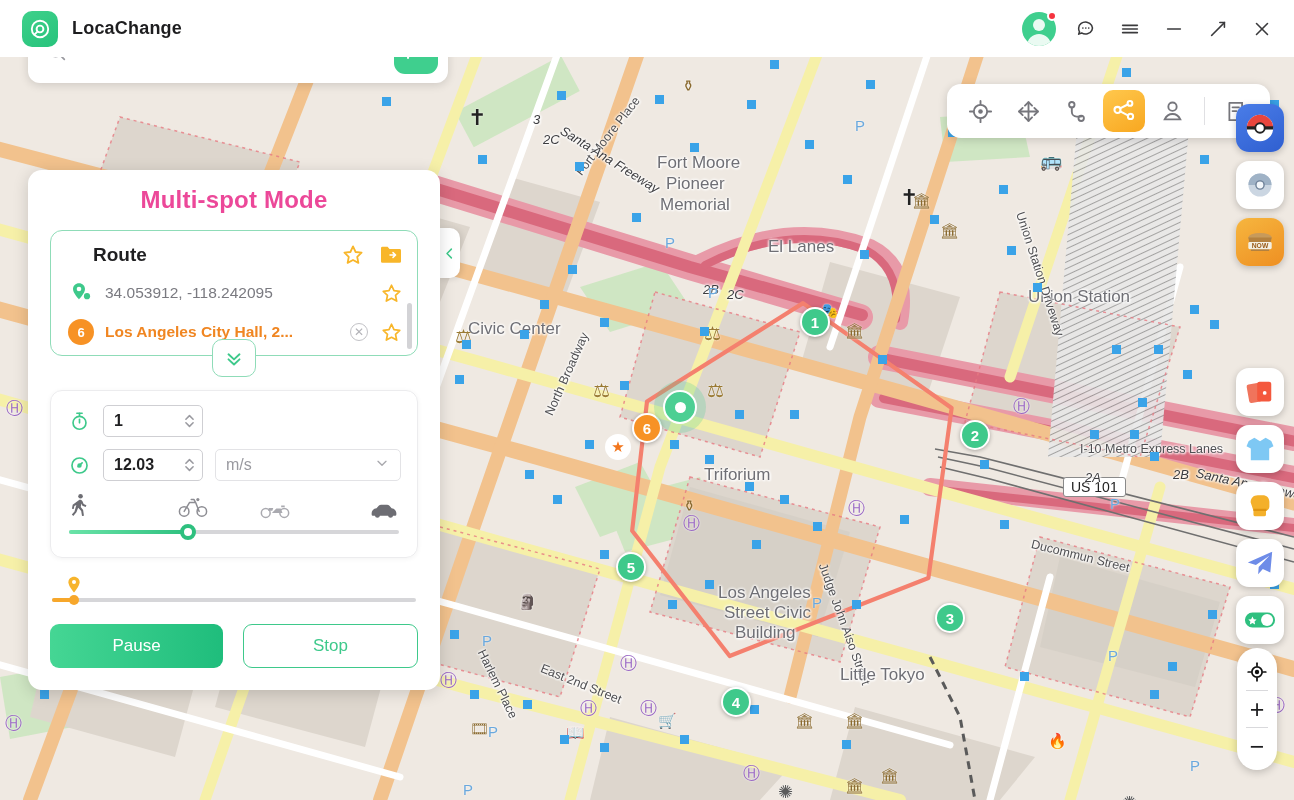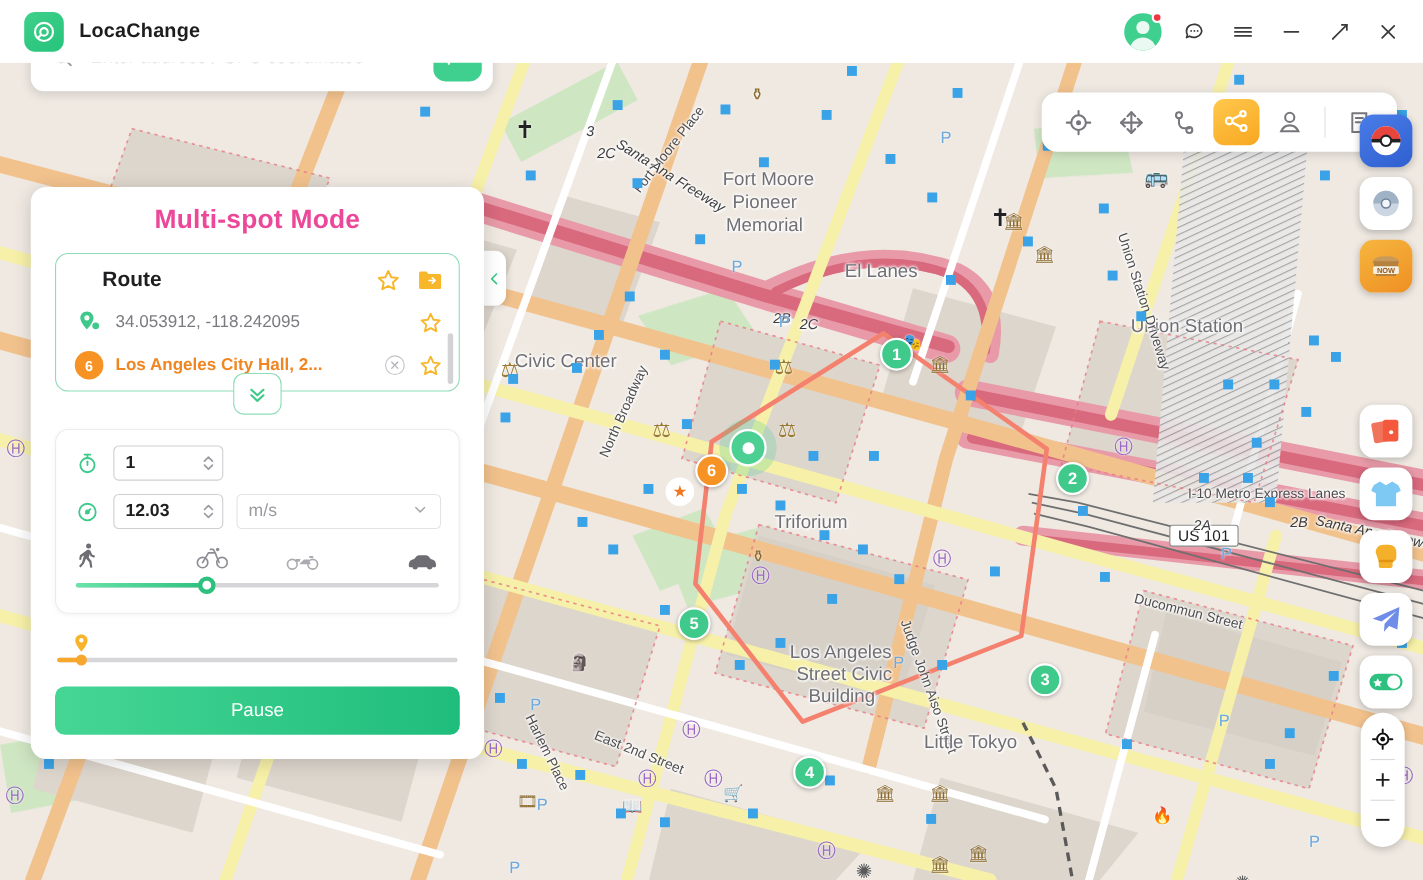--- a/index.html
+++ b/index.html
@@ -830,20 +830,21 @@
           <path d="M8 .8c3.1 0 5.6 2.4 5.6 5.4C13.6 10 8 16.4 8 16.4S2.4 10 2.4 6.2C2.4 3.2 4.9.8 8 .8z"></path>
           <circle cx="8" cy="6" r="2" fill="#fff"></circle>
         </svg>
       </div>
       <div class="prog-knob"></div>
     </div>
 
 
     <div class="btns">
       <button class="btn pause">Pause</button>
+      <button class="btn stop">Stop</button>
     </div>
   </div>
 
   <div class="panel-tab">
     <svg width="15" height="15" viewBox="0 0 24 24" fill="none" stroke="#3ec98b" stroke-width="2.4" stroke-linecap="round" stroke-linejoin="round">
       <polyline points="15,5 8,12 15,19"></polyline>
     </svg>
   </div>
 
   <div class="maptools">

